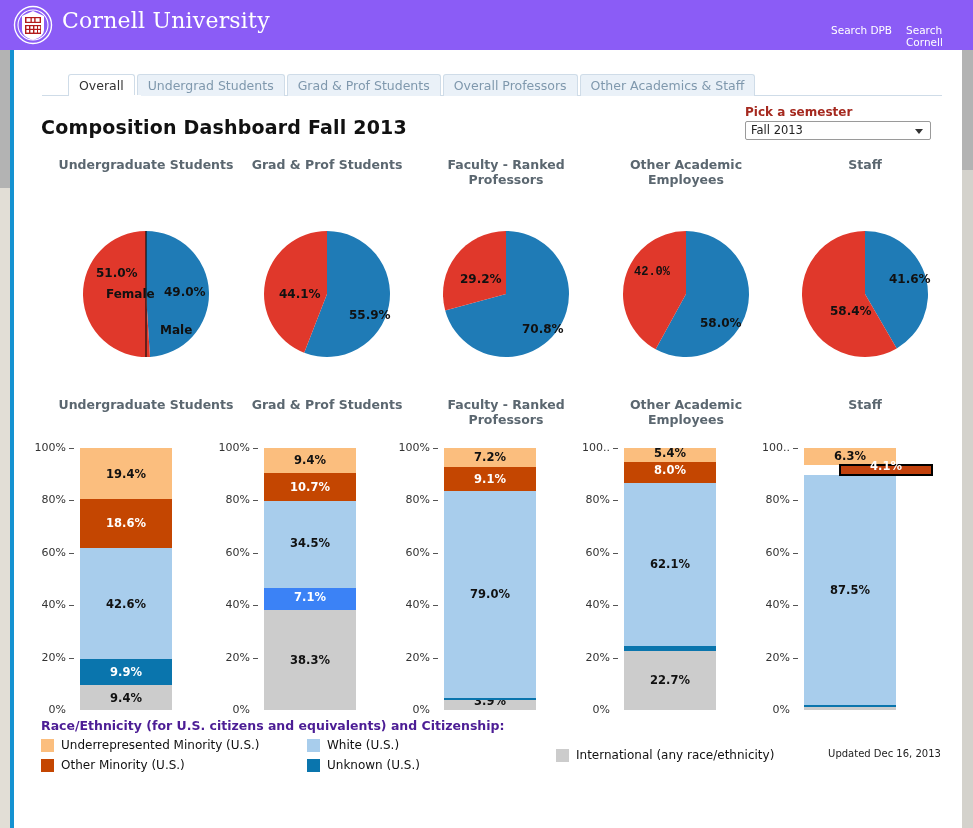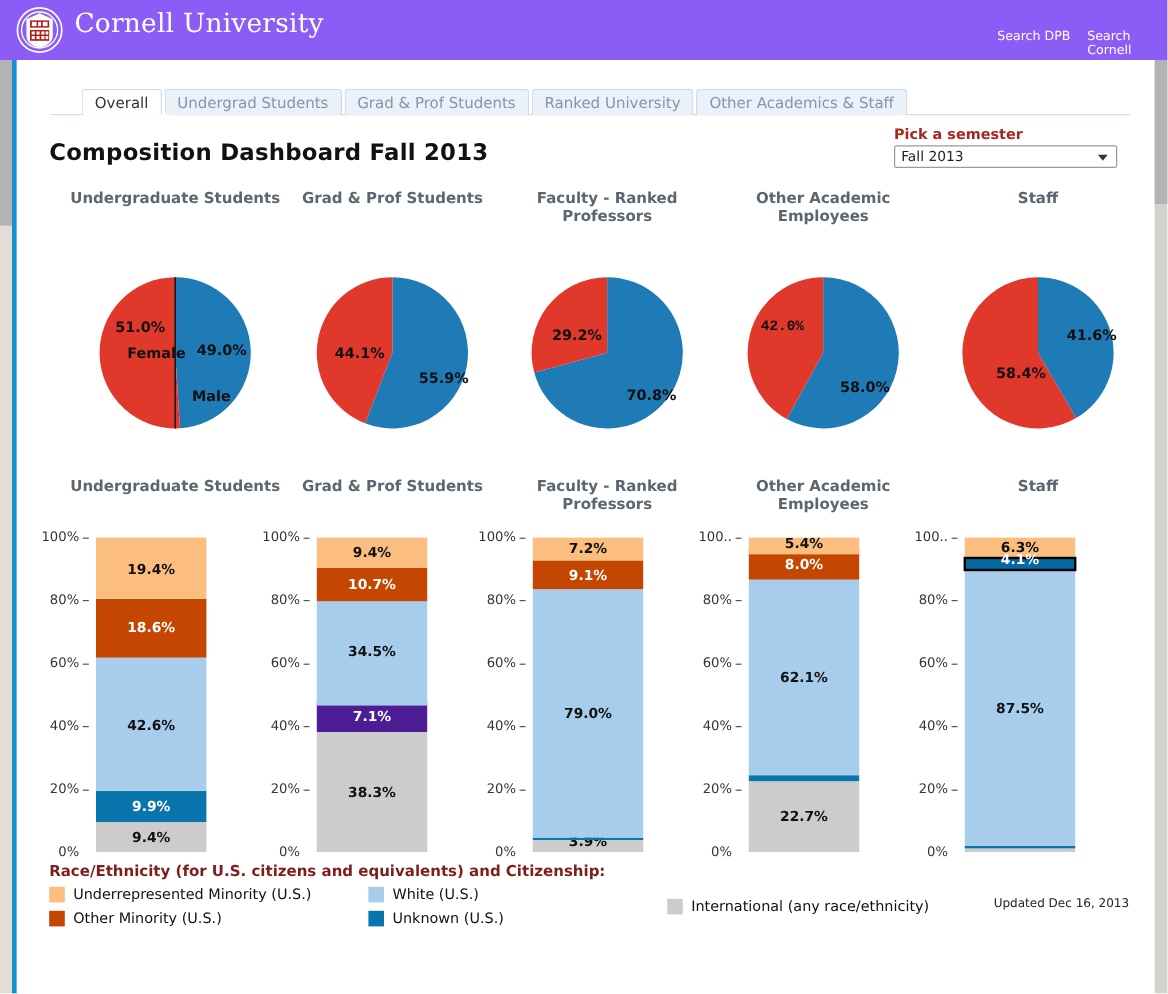--- a/index.html
+++ b/index.html
@@ -199,21 +199,21 @@
     font-weight: bold;
     white-space: nowrap;
   }
   .seg-label.dark { color: #111111; }
   .seg-label.light { color: #ffffff; }
   .seg.selected { outline: 2px solid #000000; outline-offset: -1px; z-index: 4; }
 
   
   #legend { position: absolute; left: 27px; top: 668px; width: 900px; }
   #legend-title {
-    font-size: 12.5px; font-weight: bold; color: #7f1d1d;
+    font-size: 12.5px; font-weight: bold; color: #4c1d95;
     margin-bottom: 4px;
   }
   .legend-row { position: absolute; display: flex; align-items: center; }
   .legend-swatch {
     width: 13px; height: 13px;
     margin-right: 7px;
     flex: 0 0 auto;
   }
   .legend-text { font-size: 12px; color: #111111; white-space: nowrap; }
 
@@ -263,21 +263,21 @@
     <div id="right-gutter-thumb"></div>
   </div>
 
   <div id="canvas">
 
     <div id="tab-underline"></div>
     <div id="tabs">
         <div class="tab active">Overall</div>
         <div class="tab">Undergrad Students</div>
         <div class="tab">Grad &amp; Prof Students</div>
-        <div class="tab">Ranked University</div>
+        <div class="tab">Overall Professors</div>
         <div class="tab">Other Academics &amp; Staff</div>
       </div>
     <div id="tab-underline-gap"></div>
 
     <div id="dash-title">Composition Dashboard  Fall 2013</div>
 
     <div id="semester-block">
       <div id="semester-label">Pick a semester</div>
       <div id="semester-select">
         <span>Fall 2013</span>
@@ -374,21 +374,21 @@
         <div class="axis-tick" style="left: 184px; width: 52px; top: 495.8px;">60%</div>
         <div class="axis-dash" style="left: 239px; top: 502.8px;"></div>
         <div class="axis-tick" style="left: 184px; width: 52px; top: 443.4px;">80%</div>
         <div class="axis-dash" style="left: 239px; top: 450.4px;"></div>
         <div class="axis-tick" style="left: 184px; width: 52px; top: 391px;">100%</div>
         <div class="axis-dash" style="left: 239px; top: 398px;"></div>
         <div class="bar-col" style="left: 250px; top: 398px; width: 92px; height: 262px;">
           <div class="seg" style="bottom: 0px; height: 100.346px; background: rgb(204, 204, 204);">
             <span class="seg-label dark">38.3%</span>
           </div>
-          <div class="seg" style="bottom: 100.346px; height: 26px; background: #4c1d95;">
+          <div class="seg" style="bottom: 100.346px; height: 26px; background: #3b82f6;">
             <span class="seg-label light">7.1%</span>
           </div>
           <div class="seg" style="bottom: 122px; height: 90.39px; background: rgb(168, 205, 236);">
             <span class="seg-label dark">34.5%</span>
           </div>
           <div class="seg" style="bottom: 209.338px; height: 28.034px; background: rgb(196, 70, 1);">
             <span class="seg-label light">10.7%</span>
           </div>
           <div class="seg" style="bottom: 237.372px; height: 24.628px; background: rgb(251, 190, 126);">
             <span class="seg-label dark">9.4%</span>
@@ -461,21 +461,21 @@
         <div class="axis-tick" style="left: 724px; width: 52px; top: 391px;">100..</div>
         <div class="axis-dash" style="left: 779px; top: 398px;"></div>
         <div class="bar-col" style="left: 790px; top: 398px; width: 92px; height: 262px;">
           <div class="seg" style="bottom: 0px; height: 2.882px; background: rgb(204, 204, 204);">
             <span class="seg-label dark" style="position: relative; top: -7.559px;">1.1%</span>
           </div>
           <div class="seg" style="bottom: 2.882px; height: 2.62px; background: rgb(10, 117, 173);"></div>
           <div class="seg" style="bottom: 5.502px; height: 229.25px; background: rgb(168, 205, 236);">
             <span class="seg-label dark">87.5%</span>
           </div>
-          <div class="seg selected" style="bottom: 234.752px; height: 10.742px; background: #0369a1;">
+          <div class="seg selected" style="bottom: 234.752px; height: 10.742px; background: #c2410c; margin-left: 36px;">
             <span class="seg-label light" style="position: relative; top: -3.629px;">4.1%</span>
           </div>
           <div class="seg" style="bottom: 245.494px; height: 16.506px; background: rgb(251, 190, 126);">
             <span class="seg-label dark">6.3%</span>
           </div>
         </div>
       </div>
 
     <div id="legend">
       <div id="legend-title">Race/Ethnicity (for U.S. citizens and equivalents) and Citizenship:</div>

